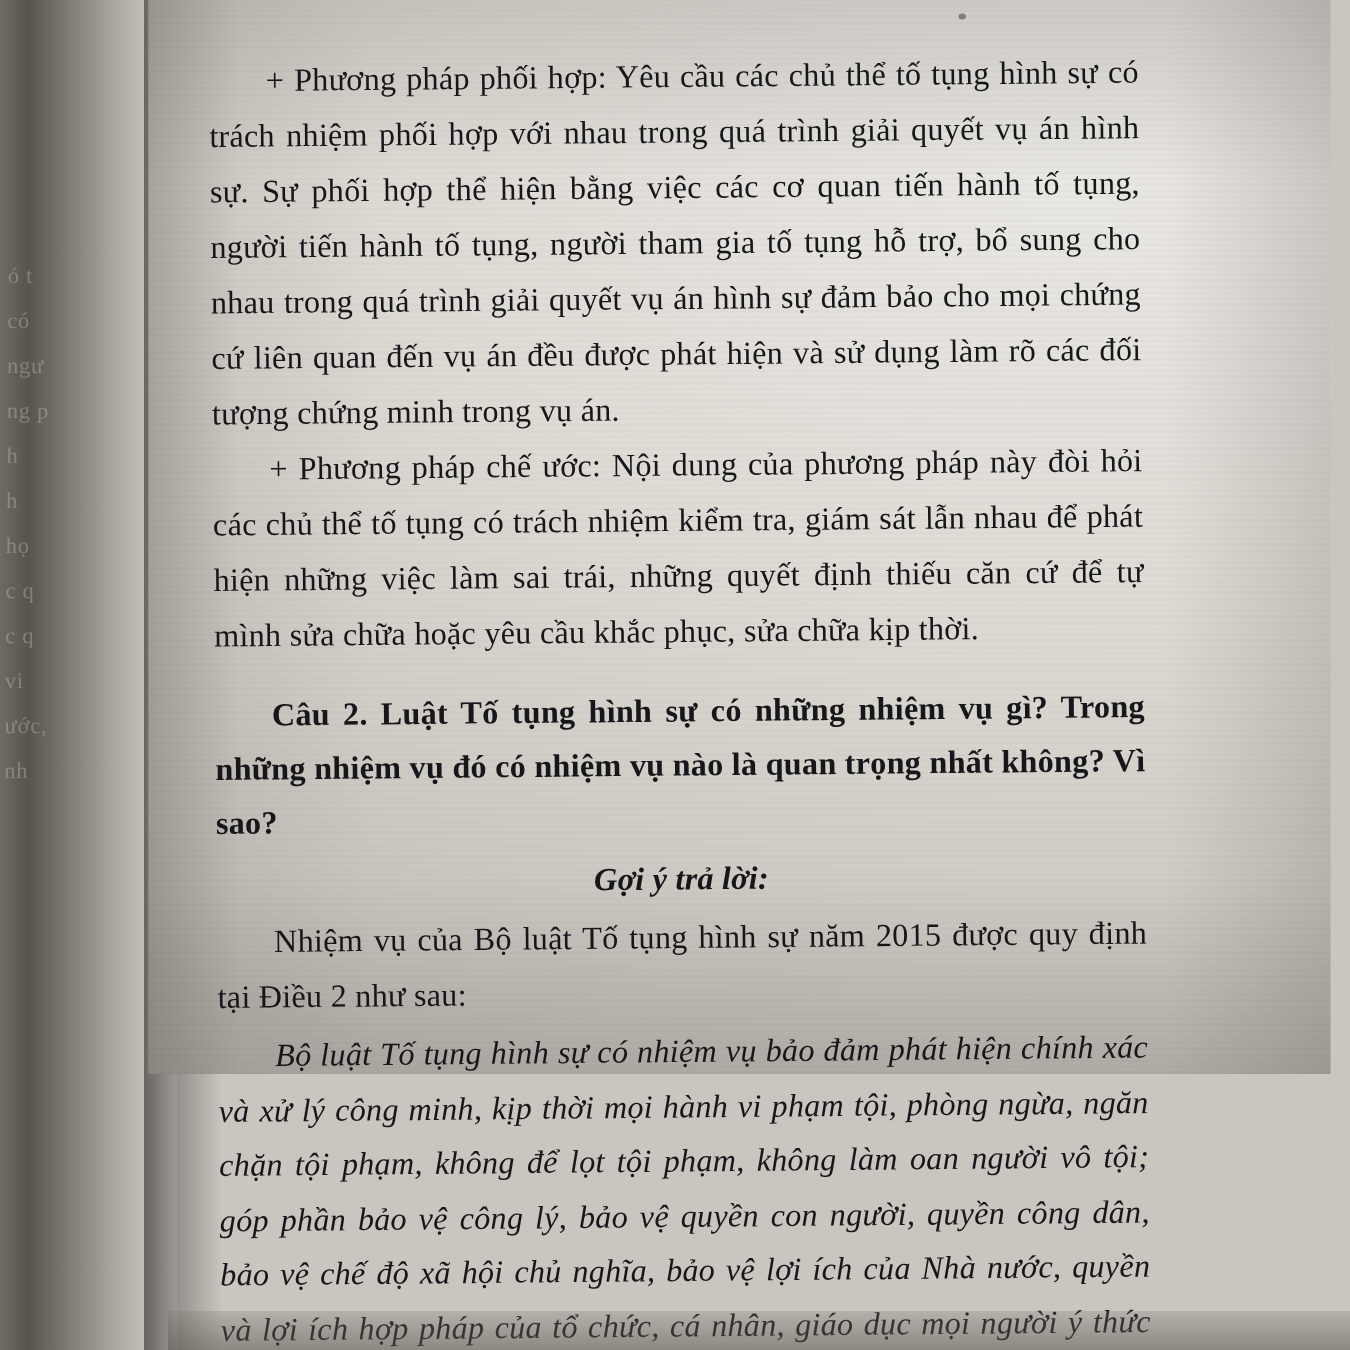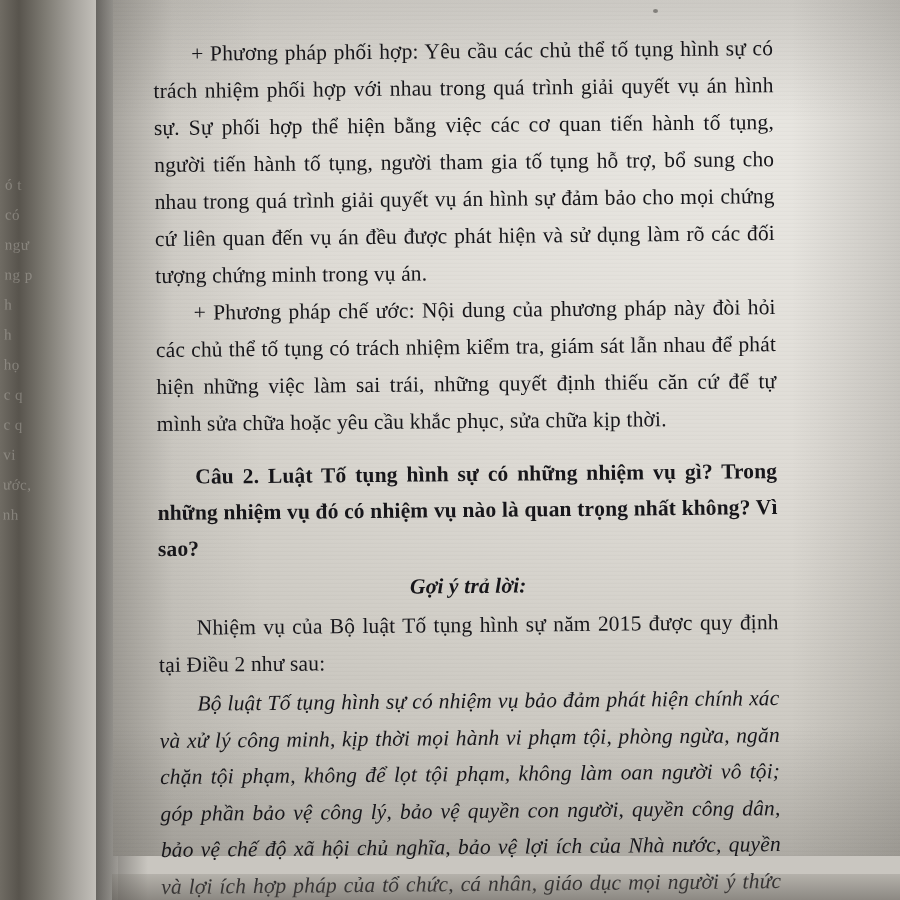--- a/index.html
+++ b/index.html
@@ -53,24 +53,24 @@
     font-family: "Liberation Serif", serif;
     letter-spacing: 0.5px;
     white-space: pre-line;
     transform: rotate(0.4deg);
     pointer-events: none;
   }
 
   
   .page {
     position: absolute;
-    left: 113px;
+    left: 99px;
     top: 0;
     width: 788px;
-    height: 856px;
+    height: 716px;
     background:
       radial-gradient(130% 90% at 78% 18%, #e9e7e2 0%, #dedbd5 42%, #cfccc5 72%, #bfbcb5 100%);
   }
   .page-vignette {
     position: absolute;
     inset: 0;
     background:
       linear-gradient(to right, rgba(60,57,52,0.30) 0px, rgba(60,57,52,0.06) 60px, rgba(0,0,0,0) 150px),
       linear-gradient(to bottom, rgba(60,57,52,0.14), rgba(0,0,0,0) 120px),
       linear-gradient(to top, rgba(60,57,52,0.16), rgba(0,0,0,0) 130px),

